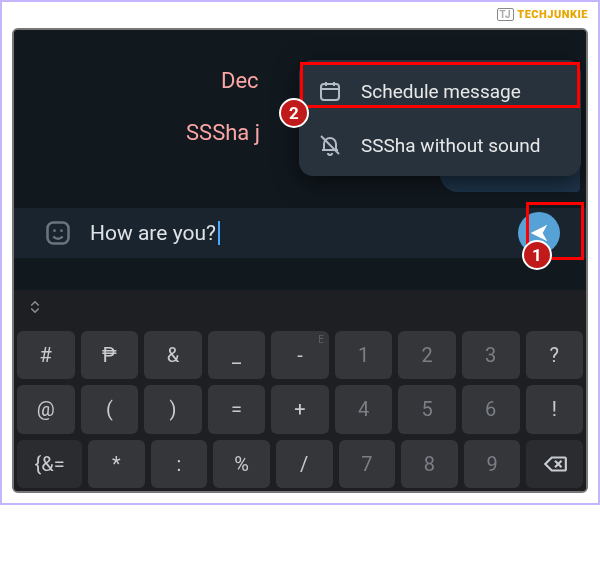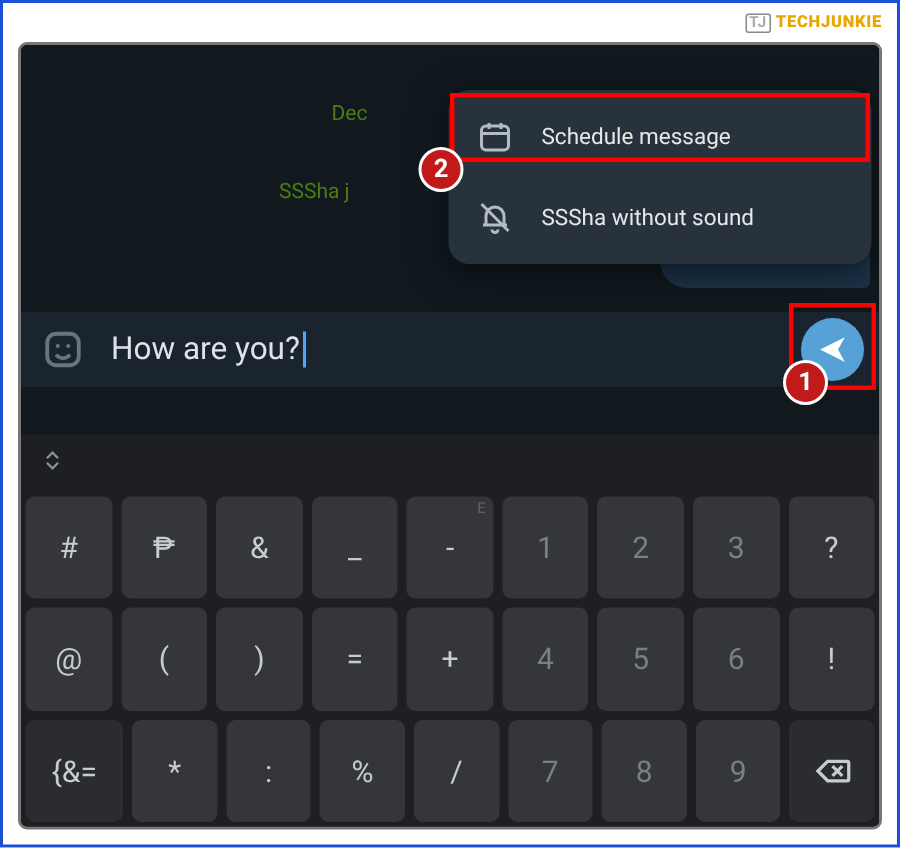--- a/index.html
+++ b/index.html
@@ -1,35 +1,35 @@
 <!DOCTYPE html>
 <html><head>
 <meta charset="utf-8">
 <style>
   * { box-sizing: border-box; margin: 0; padding: 0; }
   html, body { width: 600px; height: 565px; overflow: hidden; font-family: -apple-system, Roboto, Arial, sans-serif; background: #fff; }
-  .frame { position: relative; width: 600px; height: 565px; border: 2px solid #1d4ed8; background: #fff; }
+  .frame { position: relative; width: 600px; height: 505px; border: 2px solid #c4b5fd; background: #fff; }
   .watermark { position: absolute; top: 6px; right: 10px; font-size: 11px; font-weight: 700; letter-spacing: 0.5px; color: #666; }
   .watermark .tj { color: #e7a600; font-weight: 900; }
   .watermark .box { display:inline-block; border:1px solid #888; padding:0 2px; margin-right:3px; font-size:10px; color:#aaa; border-radius:2px;}
   .inner { position: absolute; top: 26px; left: 10px; right: 10px; bottom: 10px; border: 2px solid #777; border-radius: 6px; background: #000; overflow: hidden; }
   .chat-area { position: relative; height: 260px; background: #11191f; width:100%; }
-  .timecap { position:absolute; color:#4d7c0f; font-size:14px; }
+  .timecap { position:absolute; color:#fca5a5; font-size:22px; }
   .cap-dec { top:38px; left:207px; }
   .cap-sssha { top:90px; left:172px; }
   .popup { position:absolute; top:30px; left:285px; width:282px; background:#28323d; border-radius:14px; box-shadow:0 6px 24px rgba(0,0,0,0.6); padding:4px 0; }
-  .popup-item { display:flex; align-items:center; gap:18px; padding:14px 18px; color:#e8e8e8; font-size:15px; cursor:pointer; }
+  .popup-item { display:flex; align-items:center; gap:18px; padding:14px 18px; color:#e8e8e8; font-size:19px; cursor:pointer; }
   .popup-item .micon { width:26px; height:26px; flex:0 0 26px; display:flex; align-items:center; justify-content:center; }
   .popup-item svg { stroke:#b3bbc4; fill:none; stroke-width:2; }
   .popup-hl { position:absolute; top:32px; left:286px; width:280px; height:46px; border:3px solid #ff0000; pointer-events:none; }
   .badge { position:absolute; width:30px; height:30px; border-radius:50%; background:#c11a1a; color:#fff; font-weight:700; font-size:17px; display:flex; align-items:center; justify-content:center; border:2px solid #fff; z-index:5;}
   .badge-2 { top:68px; left:265px; }
   .badge-1 { top:210px; left:508px; }
   .bubble-hint { position:absolute; top:118px; right:6px; width:140px; height:44px; background:#2b5278; border-radius:18px 18px 4px 18px; opacity:0.5; }
-  .compose { position:absolute; left:0; right:0; top:178px; height:50px; background:#1a242e; display:flex; align-items:center; padding:0 10px; }
+  .compose { position:absolute; left:0; right:0; top:178px; height:50px; background:#1a242e; display:flex; align-items:center; padding:0 26px; }
   .sticker-icon { width:36px; height:36px; color:#69747f; display:flex; align-items:center; justify-content:center; }
   .sticker-icon svg { stroke:#69747f; fill:none; stroke-width:2.2; }
   .compose-text { flex:1; margin-left:14px; font-size:21px; color:#dfe3e7; display:flex; align-items:center; }
   .cursor { display:inline-block; width:2px; height:24px; background:#4aa8ff; margin-left:2px; vertical-align:middle; }
   .send-btn { width:42px; height:42px; border-radius:50%; background:#56a2d6; display:flex; align-items:center; justify-content:center; }
   .send-btn svg { fill:#fff; }
   .send-hl { position:absolute; top:172px; right:2px; width:58px; height:58px; border:3px solid #ff0000; pointer-events:none; }
   .kbd { position:absolute; top:260px; left:0; right:0; bottom:0; background:#1d1f22; display:flex; flex-direction:column; }
   .kbd-toolbar { height:38px; display:flex; align-items:center; padding:0 12px; }
   .kbd-toolbar svg { stroke:#8a8f96; fill:none; stroke-width:2; }

